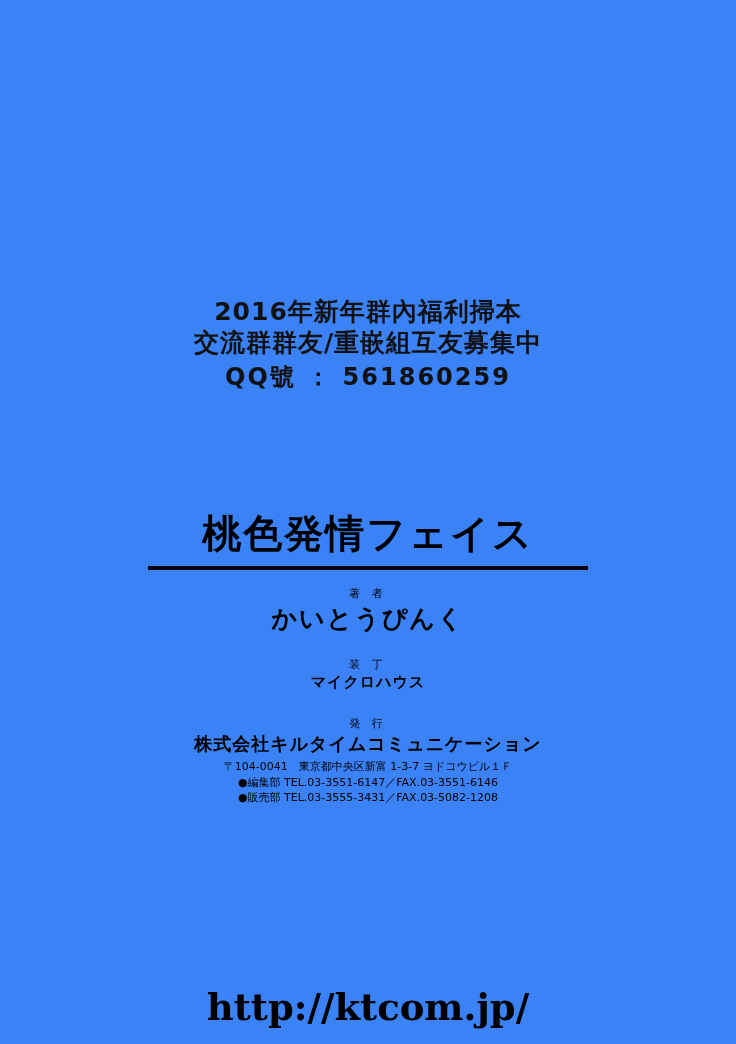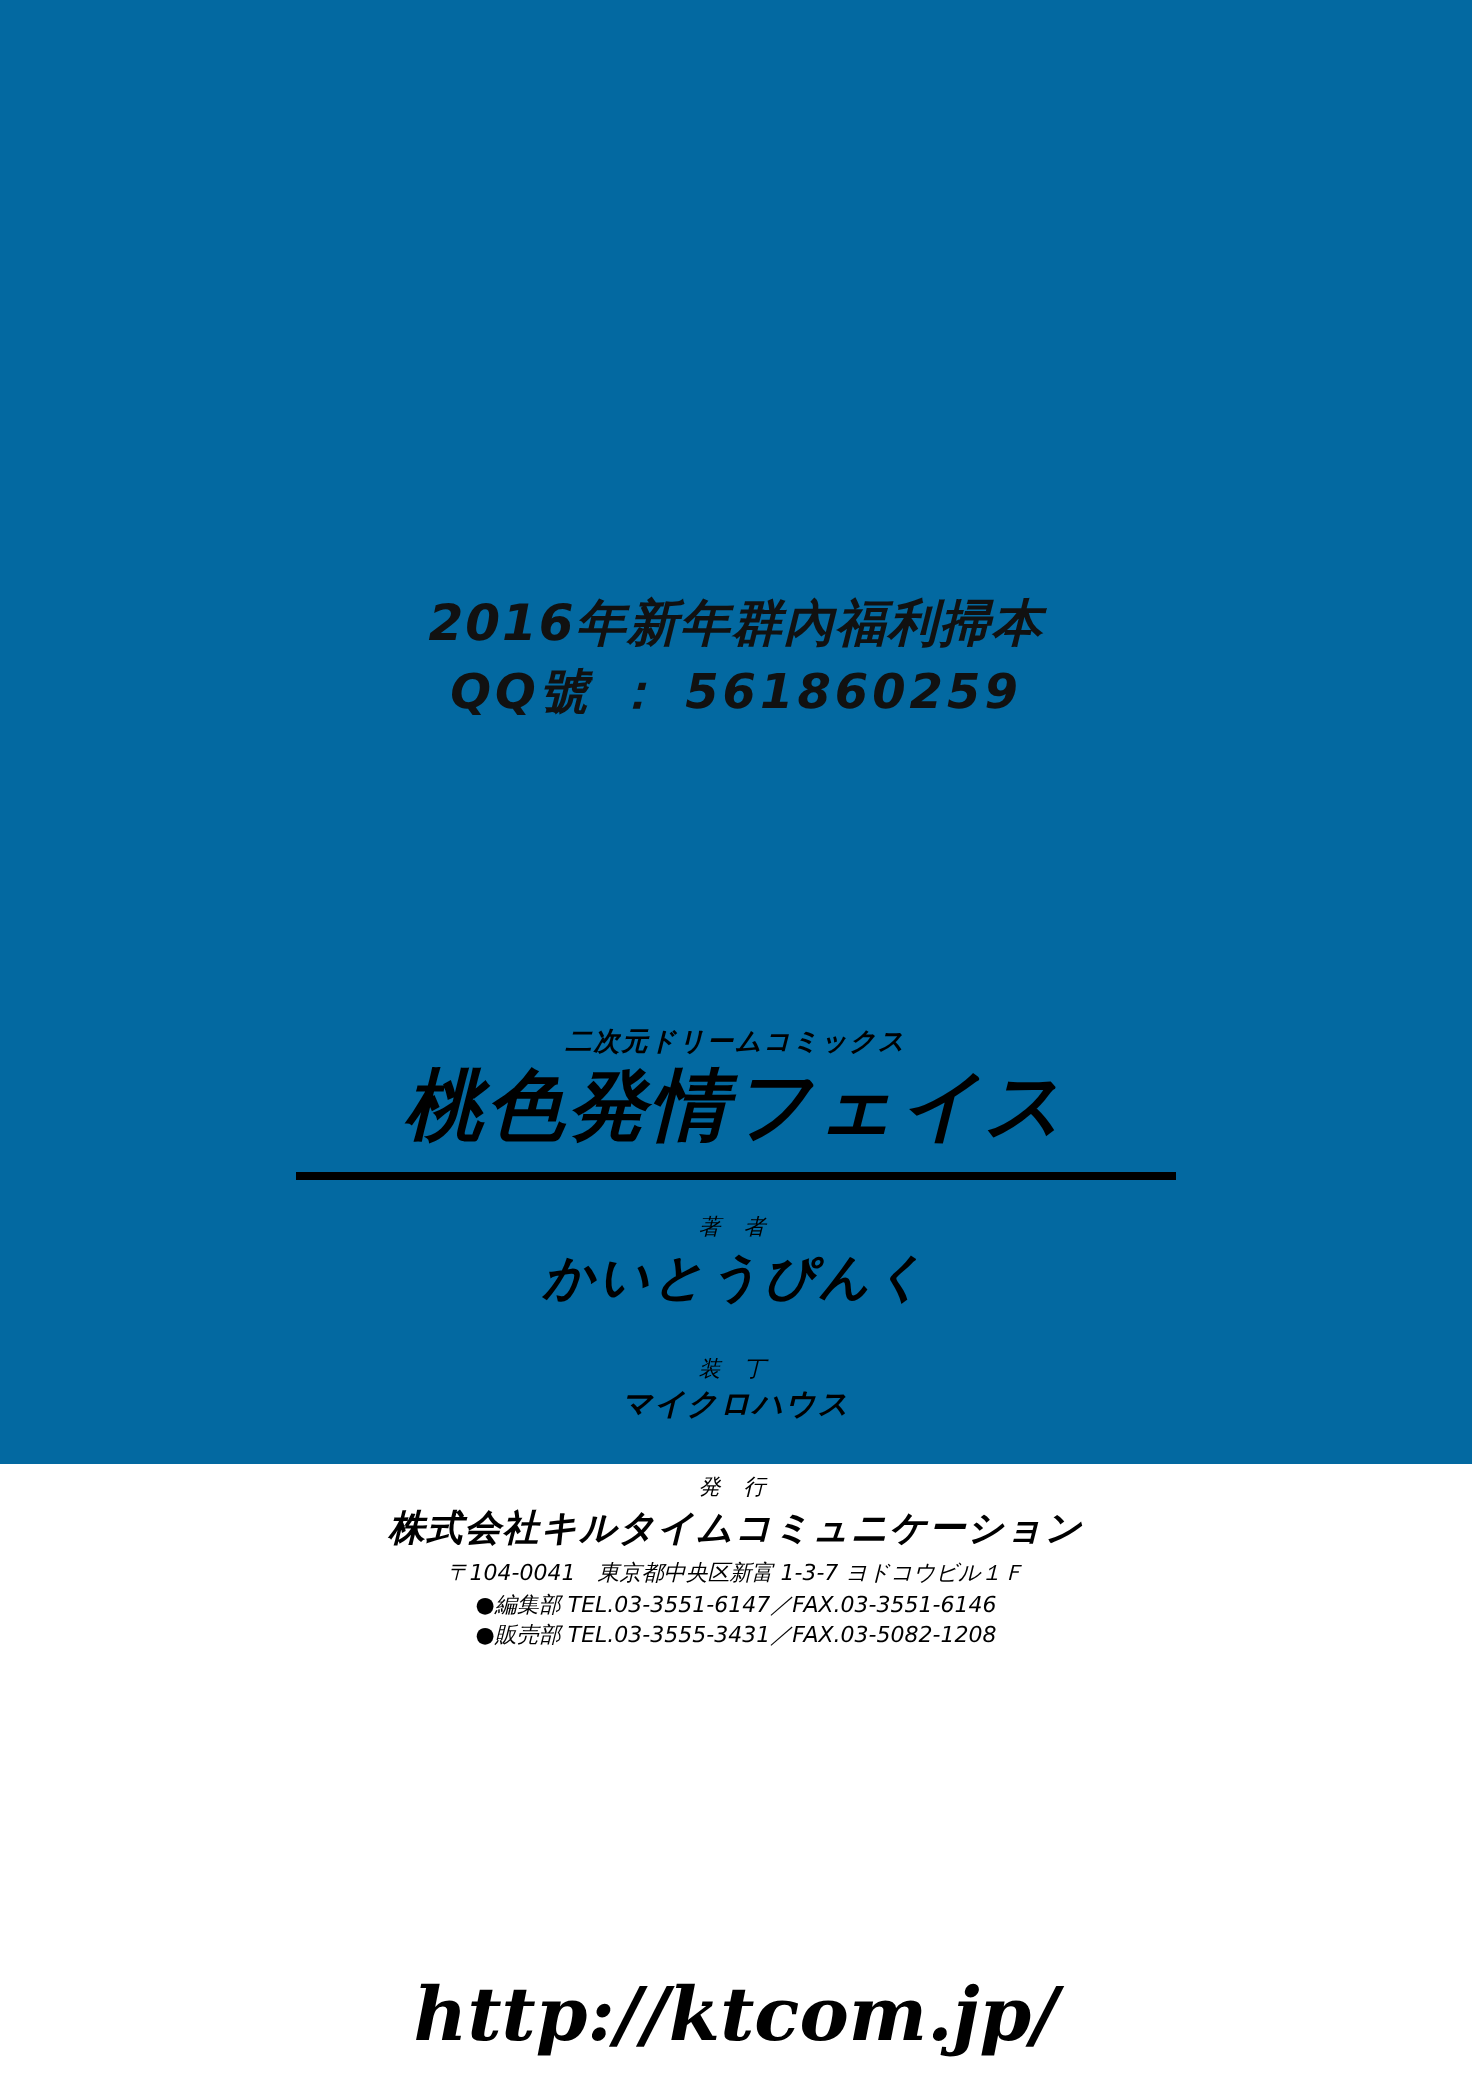--- a/index.html
+++ b/index.html
@@ -10,24 +10,23 @@
   body {
     width: 736px;
     height: 1044px;
     font-family: "Liberation Sans", sans-serif;
     color: #000000;
     position: relative;
     overflow: hidden;
   }
   .page {
     width: 736px;
-    height: 732px;
+    height: 1044px;
     position: relative;
-    background: #0369a1;
-    font-style: italic;
+    background: #3b82f6;
   }
 
   
   .promo {
     position: absolute;
     top: 296px;
     left: 0;
     width: 736px;
     text-align: center;
     font-family: "DejaVu Sans", sans-serif;
@@ -150,26 +149,26 @@
     letter-spacing: 0px;
   }
 </style>
 </head>
 <body>
 
 <div class="page">
 
   <div class="promo">
     <div class="promo-line">2016年新年群內福利掃本</div>
+    <div class="promo-line">交流群群友/重嵌組互友募集中</div>
     <div class="promo-line qq">QQ號 ： 561860259</div>
   </div>
 
   <div class="colophon">
 
-    <div class="series-label">二次元ドリームコミックス</div>
     <div class="book-title">桃色発情フェイス</div>
 
     <div class="rule"></div>
 
     <div class="credit-block author">
       <div class="credit-role">著 者</div>
       <div class="credit-name-big">かいとうぴんく</div>
     </div>
 
     <div class="credit-block design">

